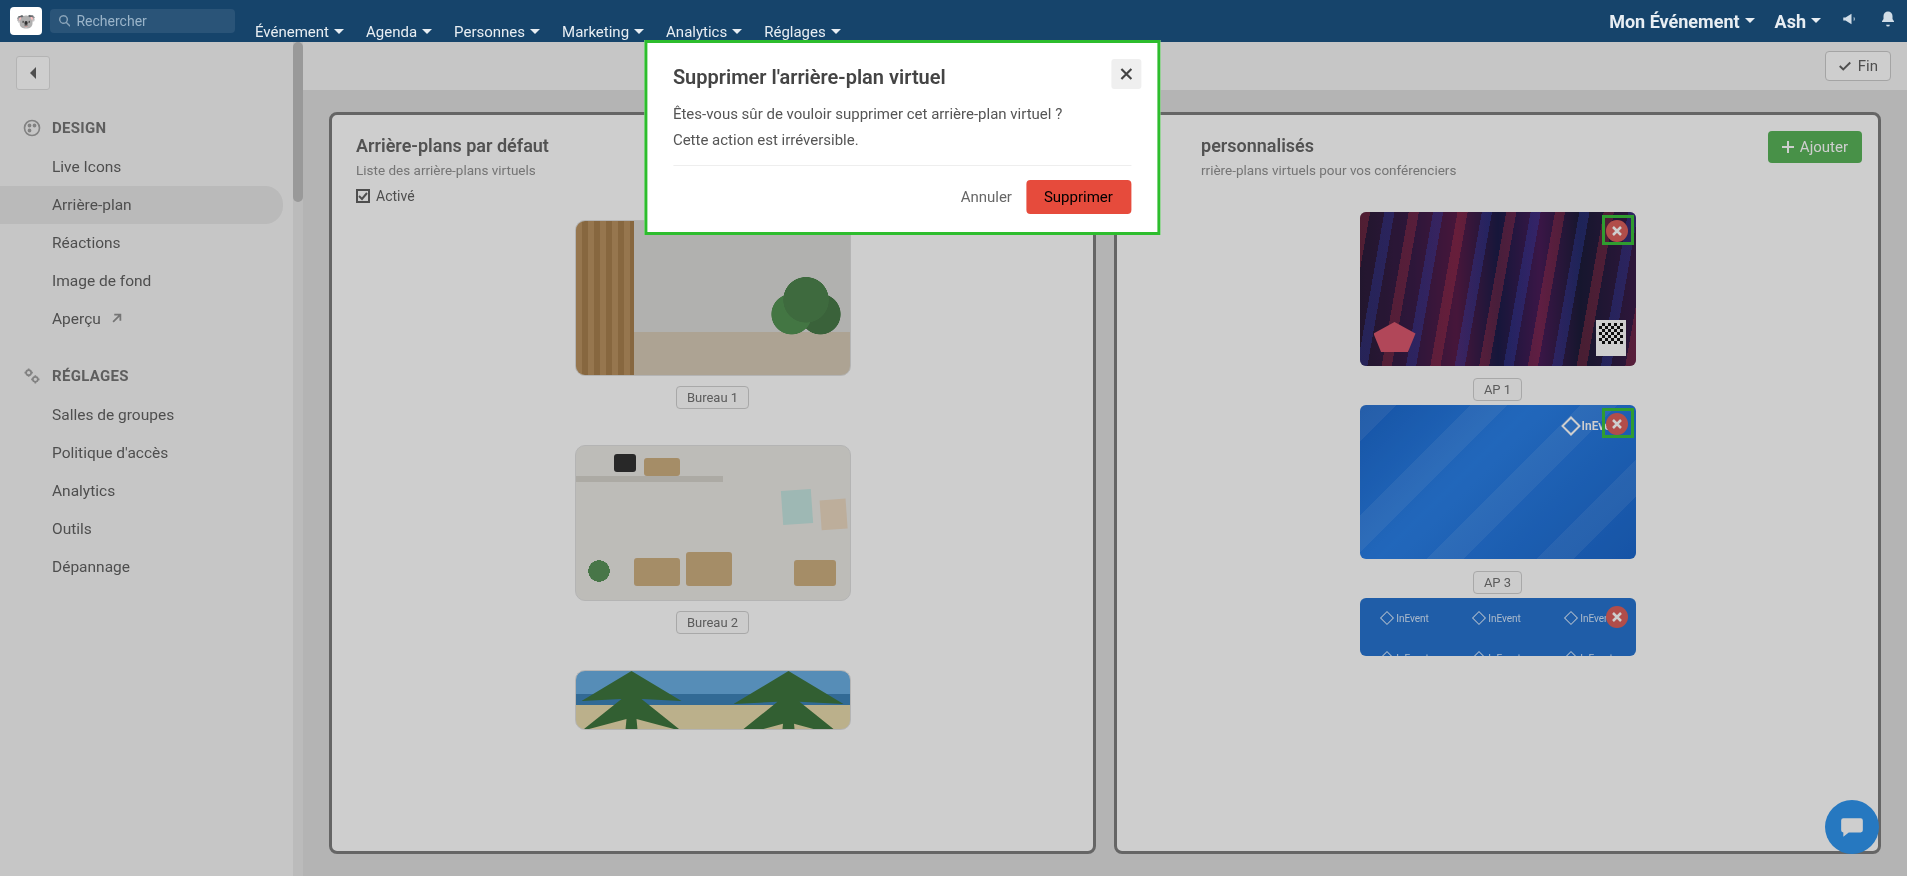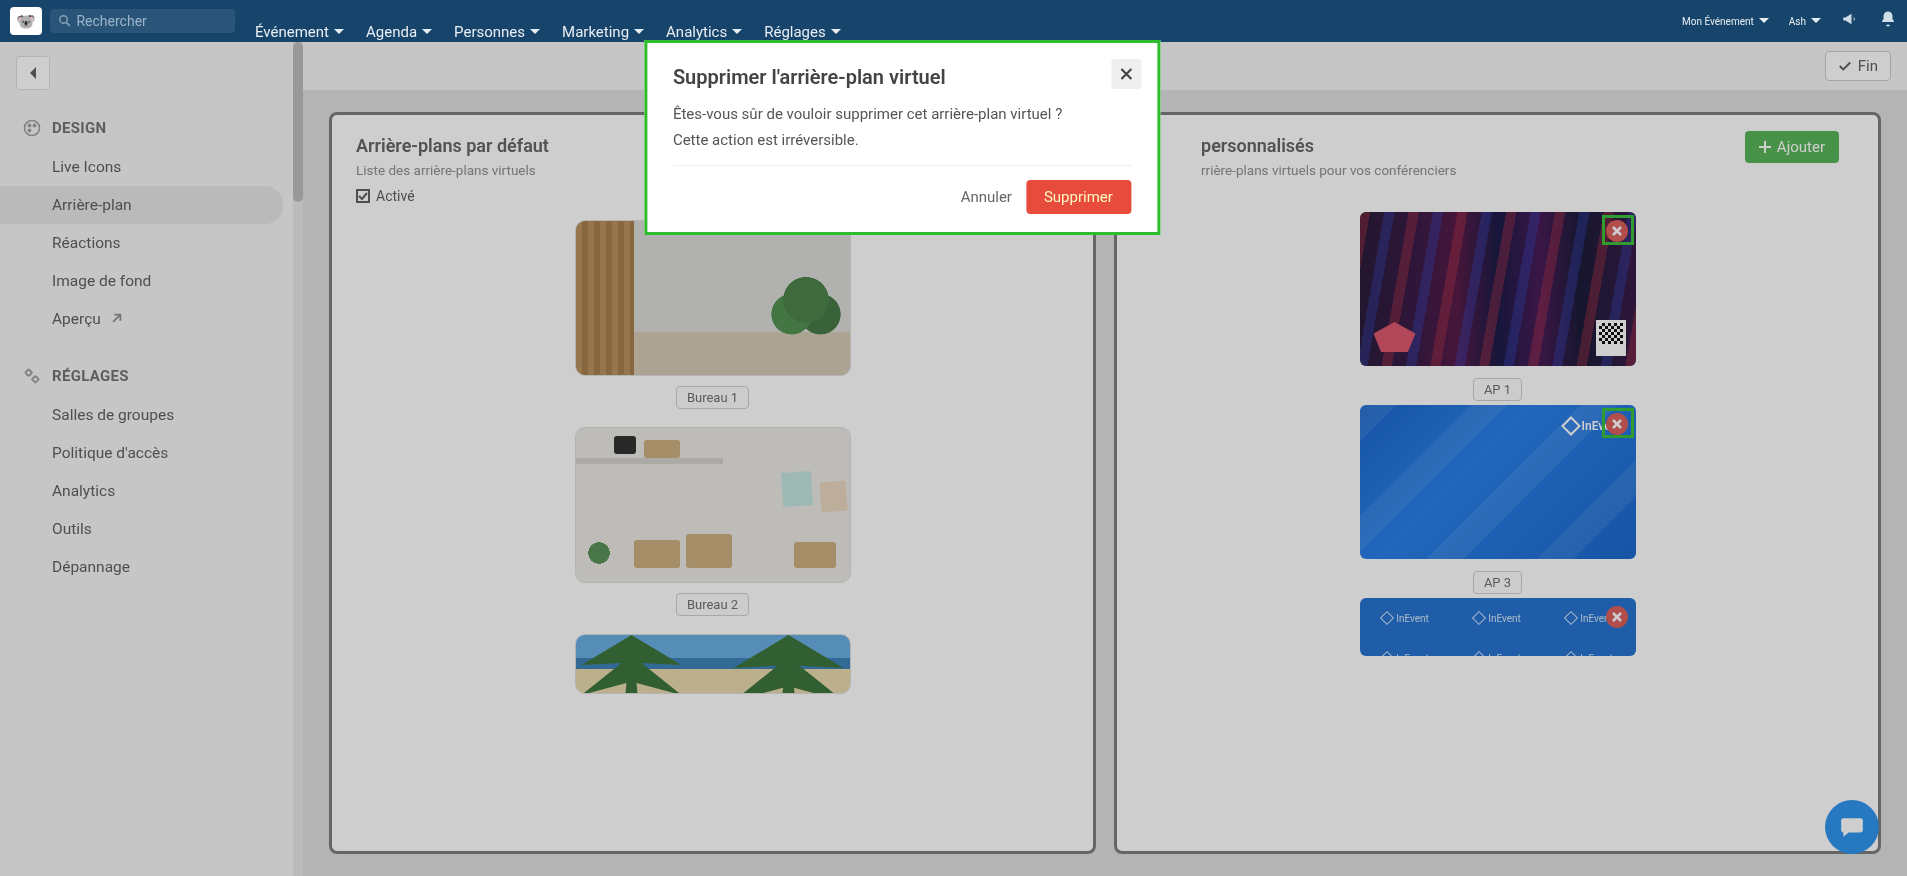--- a/index.html
+++ b/index.html
@@ -9,21 +9,21 @@
     .logo { width:32px; height:28px; background:#fff; border-radius:4px; display:flex; align-items:center; justify-content:center; font-size:16px; margin-right:8px; }
     .searchwrap { background:#2a5478; border-radius:4px; display:flex; align-items:center; padding:4px 8px; width:185px; margin-right:20px; }
     .searchwrap svg { fill:#8aa4b9; width:14px; height:14px; margin-right:6px; }
     .searchwrap input { background:transparent; border:none; outline:none; color:#d1dde7; font-size:14px; width:100%; }
     .searchwrap input::placeholder { color:#9ab4c9; }
     .navmenu { display:flex; gap:22px;margin-top:22px; }
     .navitem { display:flex; align-items:center; cursor:pointer; font-size:15px; color:#e8eef3; }
     .navitem svg { margin-left:5px; width:10px; height:10px; fill:#e8eef3; }
     .spacer { flex:1; }
     .right-nav { display:flex; align-items:center; gap:20px; }
-    .right-nav .navitem { font-size:10px; }
+    .right-nav .navitem { font-size:18px;font-weight:bold; }
     .right-icon svg { width:18px; height:18px; fill:#d1dde7; cursor:pointer; }
 
     .body-layout { display:flex; height:calc(100vh - 42px); position:relative; }
 
     .sidebar-col { width:303px; background:#f5f5f5; position:relative; }
     .sidebar-scroll { position:absolute; right:0; top:0; bottom:0; width:10px; background:#e6e6e6; }
     .sidebar-scroll .thumb { background:#b8b8b8; width:10px; height:160px; border-radius:5px; position:absolute; top:0; }
     .back-btn { width:34px; height:34px; border:1px solid #ddd; border-radius:3px; background:#fff; display:flex; align-items:center; justify-content:center; margin:14px 0 0 16px; cursor:pointer; }
     .back-btn svg { width:12px; height:14px; fill:#555; }
     .section-header { display:flex; align-items:center; gap:10px; padding:28px 0 10px 22px; color:#6a6a6a; }
@@ -38,41 +38,41 @@
     .fin-btn { border:1px solid #c7c7c7; border-radius:4px; padding:5px 12px; background:#fff; cursor:pointer; display:flex; align-items:center; gap:6px; color:#555; font-size:15px; }
     .fin-btn svg { width:14px; height:14px; stroke:#555; fill:none; stroke-width:2.2; }
 
     .canvas { padding:22px 26px; display:flex; gap:18px; height:calc(100% - 48px); }
     .panel { flex:1; background:#ffffff; border-radius:8px; border:3px solid #737373; padding:20px 24px; position:relative; overflow:hidden; }
     .panel h2 { font-size:18px; font-weight:600; color:#5a5a5a; margin-bottom:6px; }
     .panel .subtitle { font-size:13.5px; color:#888; margin-bottom:10px; }
     .cb-row { display:flex; align-items:center; gap:6px; font-size:14px; color:#555; margin-bottom:16px; }
     .cb-row svg { width:14px; height:14px; stroke:#555; fill:none; stroke-width:2; }
 
-    .thumb-list { display:flex; flex-direction:column; align-items:center; gap:18px; }
+    .thumb-list { display:flex; flex-direction:column; align-items:center; gap:36px; }
     .thumb-card .img { width:276px; height:156px; border-radius:10px; border:1px solid #ddd; position:relative; overflow:hidden; }
     .thumb-card .caption { margin:10px auto 0; display:block; width:fit-content; border:1px solid #ccc; border-radius:4px; padding:3px 10px; font-size:13px; color:#666; background:#fdfdfd; }
 
     .bureau1 { background:linear-gradient(to bottom,#d9d9d6 0%,#d9d9d6 72%,#d3c6b0 72%,#d3c6b0 100%); }
     .bureau1::before { content:""; position:absolute; left:0; top:0; bottom:0; width:58px; background:repeating-linear-gradient(90deg,#b48a54 0 6px,#a07640 6px 12px); }
     .bureau1 .plant { position:absolute; right:8px; bottom:32px; width:72px; height:72px; background:radial-gradient(circle at 50% 40%,#3f7a3f 0 40%,transparent 41%),radial-gradient(circle at 30% 60%,#468a46 0 30%,transparent 31%),radial-gradient(circle at 70% 60%,#3a6f3a 0 30%,transparent 31%); }
 
     .bureau2 { background:#e9e7e2; }
     .bureau2 .shelf { position:absolute; left:0; right:46%; top:30px; height:6px; background:#d2cfc7; }
     .bureau2 .box { position:absolute; background:#c9a876; border-radius:3px; }
     .bureau2 .cam { position:absolute; left:38px; top:8px; width:22px; height:18px; background:#222; border-radius:3px; }
     .bureau2 .plant2 { position:absolute; left:8px; bottom:14px; width:30px; height:30px; background:radial-gradient(circle,#4d8a4d 0 50%,transparent 51%); }
     .bureau2 .notes { position:absolute; right:38px; top:44px; width:30px; height:34px; background:#bfe2dc; transform:rotate(-4deg); box-shadow:36px 10px 0 -2px #e8d4bb; }
 
     .beach { background:linear-gradient(#5fa9e0 0 40%,#2f7ab3 40% 58%,#e6d7a6 58% 100%); }
     .beach .palm { position:absolute; background:#2f6b2f; clip-path:polygon(50% 0,100% 30%,60% 28%,100% 60%,55% 48%,60% 100%,40% 100%,45% 48%,0 60%,40% 28%,0 30%); }
     .beach .p1 { left:6px; top:0; width:100px; height:100px; }
     .beach .p2 { right:6px; top:0; width:110px; height:110px; }
 
-    .add-btn { position:absolute; right:39px; top:16px; background:#4cae4c; color:#fff; border:none; border-radius:4px; padding:7px 14px; font-size:15px; cursor:pointer; display:flex; align-items:center; gap:6px; }
+    .add-btn { position:absolute; right:16px; top:16px; background:#4cae4c; color:#fff; border:none; border-radius:4px; padding:7px 14px; font-size:15px; cursor:pointer; display:flex; align-items:center; gap:6px; }
     .add-btn svg { width:12px; height:12px; fill:#fff; }
 
     .custom-list { display:flex; flex-direction:column; align-items:center; gap:4px; margin-top:34px; }
     .custom-card { position:relative; }
     .custom-card .cimg { width:276px; height:154px; border-radius:6px; position:relative; overflow:hidden; }
     .vegas { background:linear-gradient(90deg,#1a0a2a,#2a0a3a 20%,#4a0a3a 35%,#0a0a3a 50%,#3a0a4a 65%,#0a0a2a 80%,#2a0a3a); }
     .vegas::after { content:""; position:absolute; inset:0; background:repeating-linear-gradient(100deg,rgba(200,40,60,.35) 0 10px,transparent 10px 24px,rgba(40,60,200,.35) 24px 34px,transparent 34px 48px); }
     .vegas .badge { position:absolute; left:14px; bottom:14px; width:42px; height:30px; background:#d94b63; clip-path:polygon(50% 0,100% 38%,82% 100%,18% 100%,0 38%); z-index:2; }
     .vegas .qr { position:absolute; right:10px; bottom:10px; width:30px; height:36px; background:#fff; z-index:2; }
     .vegas .qr::before { content:""; position:absolute; inset:3px 3px 12px 3px; background:repeating-conic-gradient(#000 0 25%,#fff 0 50%) 0 0/6px 6px; }
@@ -91,21 +91,21 @@
     .del-btn svg { width:10px; height:10px; stroke:#fff; stroke-width:2.5; }
     .hl-box { position:absolute; width:32px; height:30px; border:3px solid #2dbd2d; z-index:6; right:2px; top:3px; pointer-events:none; }
 
     .overlay { position:fixed; inset:42px 0 0 0; background:rgba(60,60,60,.25); z-index:100; }
     .modal { position:fixed; left:50%; top:40px; transform:translateX(-60%); width:516px; background:#fff; border:3px solid #2dbd2d; z-index:200; padding:22px 26px 18px; }
     .modal h3 { font-size:20px; font-weight:600; color:#444; margin-bottom:16px; }
     .modal p { font-size:15px; color:#555; margin-bottom:8px; }
     .modal .divider { border-top:1px solid #eee; margin:16px 0 14px; }
     .modal .actions { display:flex; justify-content:flex-end; gap:14px; align-items:center; }
     .modal .cancel { color:#666; cursor:pointer; font-size:15px; }
-    .modal .confirm { background:#e64b3c; color:#fef9c3; border:none; border-radius:4px; padding:8px 18px; font-size:15px; cursor:pointer; }
+    .modal .confirm { background:#e64b3c; color:#000000; border:none; border-radius:4px; padding:8px 18px; font-size:15px; cursor:pointer; }
     .modal .close { position:absolute; right:16px; top:16px; width:30px; height:30px; background:#efefef; border:none; border-radius:3px; cursor:pointer; display:flex; align-items:center; justify-content:center; }
     .modal .close svg { width:14px; height:14px; stroke:#444; stroke-width:2.2; }
 
     .chat-fab { position:fixed; right:28px; bottom:22px; width:54px; height:54px; border-radius:50%; background:#1f8ded; display:flex; align-items:center; justify-content:center; cursor:pointer; z-index:50; }
     .chat-fab svg { width:26px; height:26px; fill:#fff; }
   </style>
 </head>
 <body>
 
 <div class="topbar">

